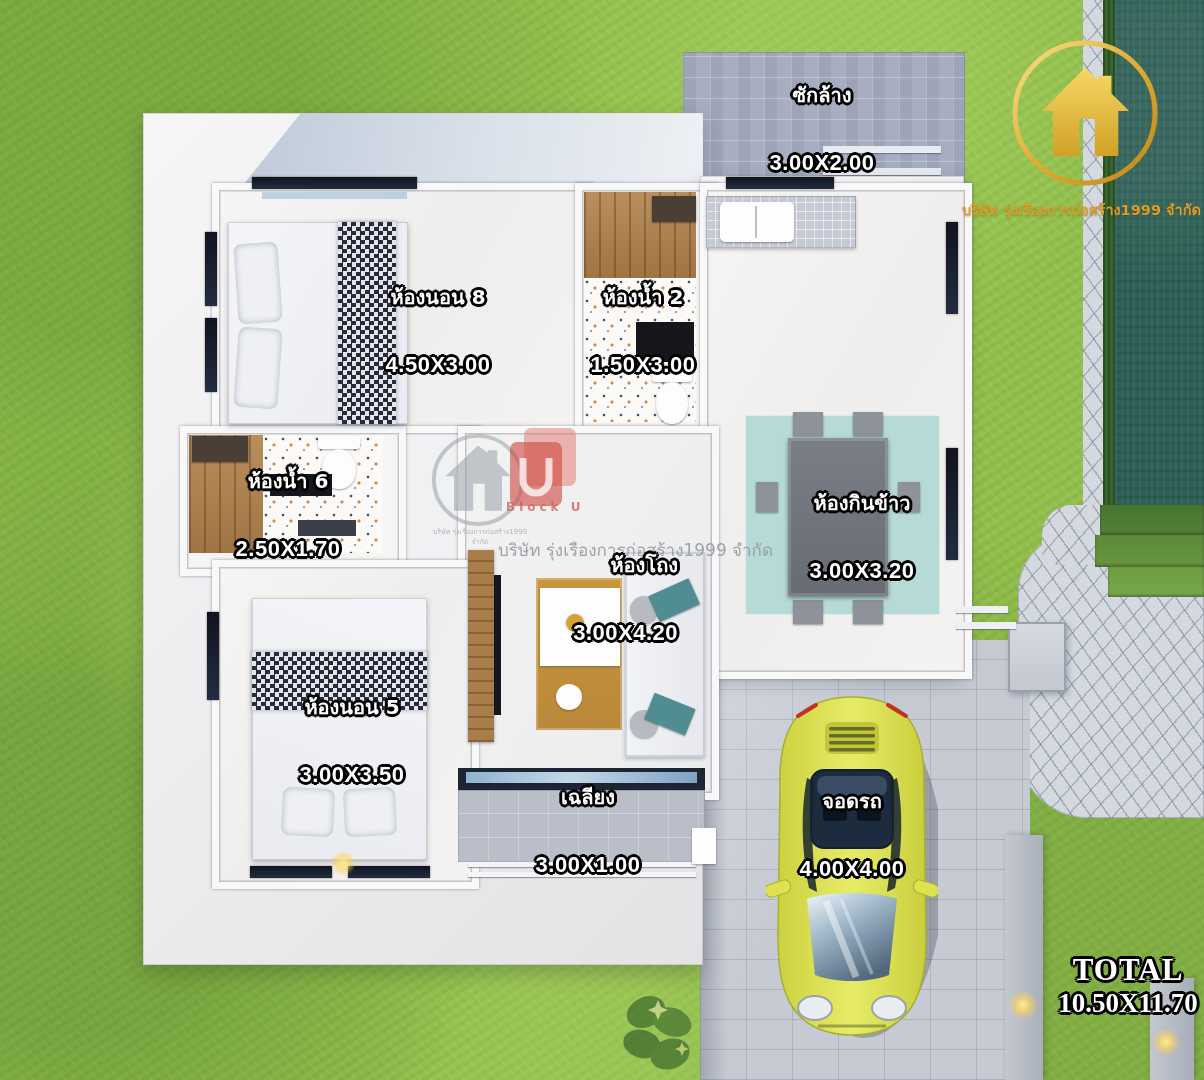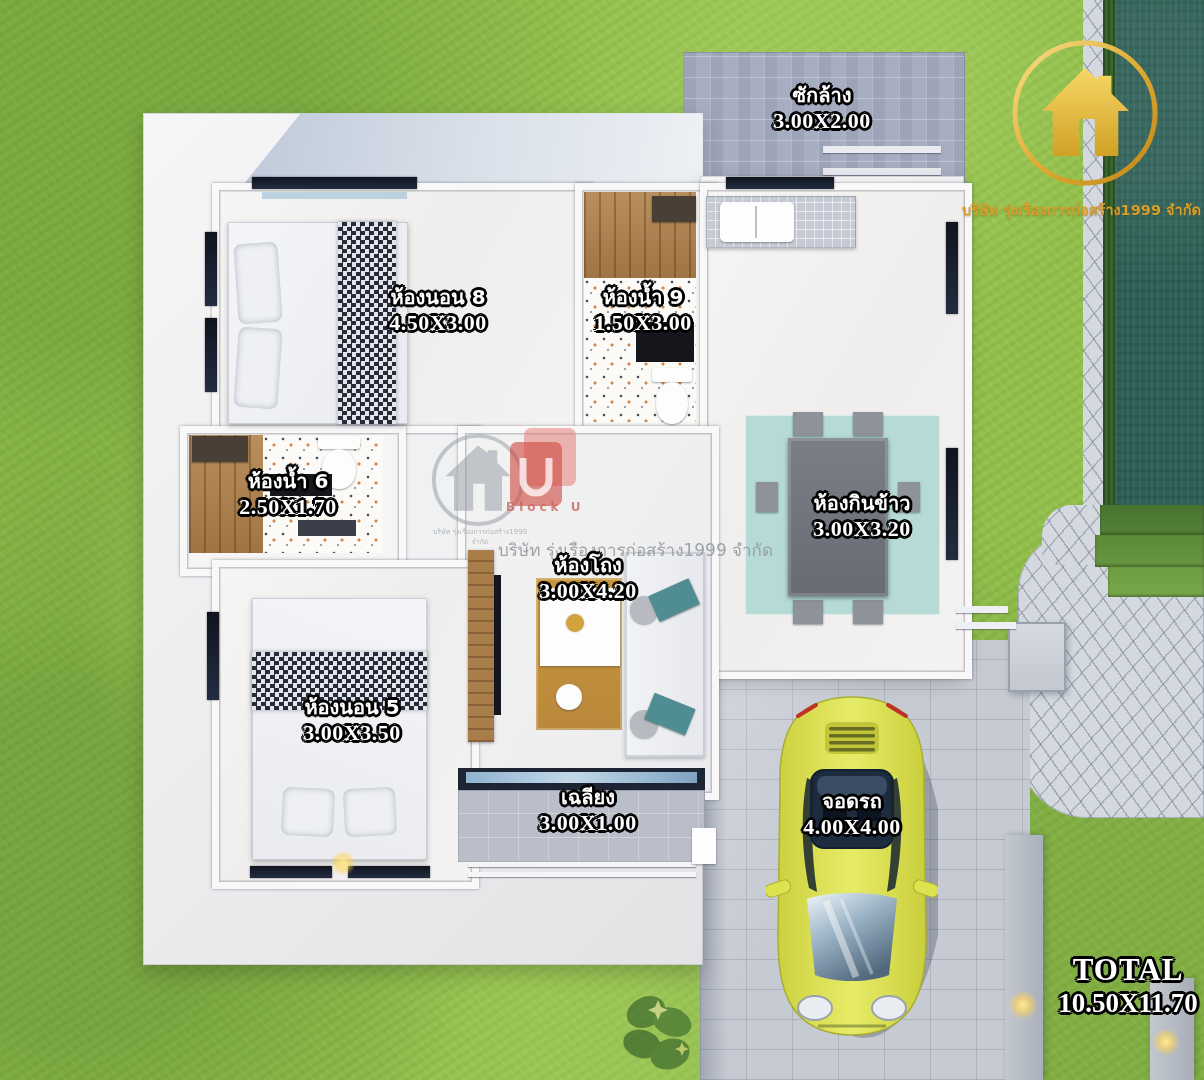--- a/index.html
+++ b/index.html
@@ -56,21 +56,21 @@
       repeating-linear-gradient(90deg, rgba(255,255,255,.55) 0 1px, transparent 1px 9px);}
   .checker{background:repeating-conic-gradient(#262c3a 0% 25%, #e3e5ea 0% 50%) 0 0/9px 9px;}
   .win{background:linear-gradient(#10141f,#232c40);box-shadow:0 0 2px rgba(0,0,0,.5);}
   .whiteBox{background:#fdfdfd;box-shadow:0 1px 2px rgba(50,55,70,.45);}
   .glow{background:radial-gradient(circle,#ffe98a 0%,rgba(255,210,80,.55) 40%,transparent 70%);}
   
   .lbl{position:absolute;width:180px;text-align:center;color:#fff;font-weight:700;z-index:40;
        text-shadow:-2px -2px 0 #000,2px -2px 0 #000,-2px 2px 0 #000,2px 2px 0 #000,
                    -3px 0 0 #000,3px 0 0 #000,0 -3px 0 #000,0 3px 0 #000;}
   .lbl .nm{font-size:20px;line-height:1.3;}
-  .lbl .sz{font-size:22px;line-height:1.15;font-family:Liberation Serif, serif;letter-spacing:.5px;}
+  .lbl .sz{font-size:22px;line-height:1.15;font-family:Liberation Sans, sans-serif;letter-spacing:.5px;margin-top:42px;}
   .totalLbl{position:absolute;width:180px;text-align:center;color:#fff;font-weight:700;z-index:40;
        font-family:"Liberation Serif","DejaVu Serif",serif;
        text-shadow:-2px -2px 0 #000,2px -2px 0 #000,-2px 2px 0 #000,2px 2px 0 #000,
                    -3px 0 0 #000,3px 0 0 #000,0 -3px 0 #000,0 3px 0 #000;}
   .totalLbl .t1{font-size:31px;letter-spacing:1px;}
   .totalLbl .t2{font-size:27px;}
   .goldTxt{position:absolute;z-index:45;color:#d99d28;font-weight:700;font-size:14.5px;white-space:nowrap;
        text-shadow:0 1px 2px rgba(60,40,0,.35);}
   .wmTxt{position:absolute;z-index:30;color:rgba(148,153,159,.88);font-weight:400;}
 </style>
@@ -277,32 +277,32 @@
 
   <div class="lbl" style="left:732px;top:82px;">
       <div class="nm">ซักล้าง</div>
       <div class="sz">3.00X2.00</div>
     </div>
   <div class="lbl" style="left:348px;top:284px;">
       <div class="nm">ห้องนอน 8</div>
       <div class="sz">4.50X3.00</div>
     </div>
   <div class="lbl" style="left:553px;top:284px;">
-      <div class="nm">ห้องน้ำ 9</div>
+      <div class="nm">ห้องน้ำ 2</div>
       <div class="sz">1.50X3.00</div>
     </div>
   <div class="lbl" style="left:198px;top:468px;">
       <div class="nm">ห้องน้ำ 6</div>
       <div class="sz">2.50X1.70</div>
     </div>
   <div class="lbl" style="left:772px;top:490px;">
       <div class="nm">ห้องกินข้าว</div>
       <div class="sz">3.00X3.20</div>
     </div>
-  <div class="lbl" style="left:498px;top:552px;">
+  <div class="lbl" style="left:498px;top:552px;text-align:right;">
       <div class="nm">ห้องโถง</div>
       <div class="sz">3.00X4.20</div>
     </div>
   <div class="lbl" style="left:262px;top:694px;">
       <div class="nm">ห้องนอน 5</div>
       <div class="sz">3.00X3.50</div>
     </div>
   <div class="lbl" style="left:498px;top:784px;">
       <div class="nm">เฉลียง</div>
       <div class="sz">3.00X1.00</div>

